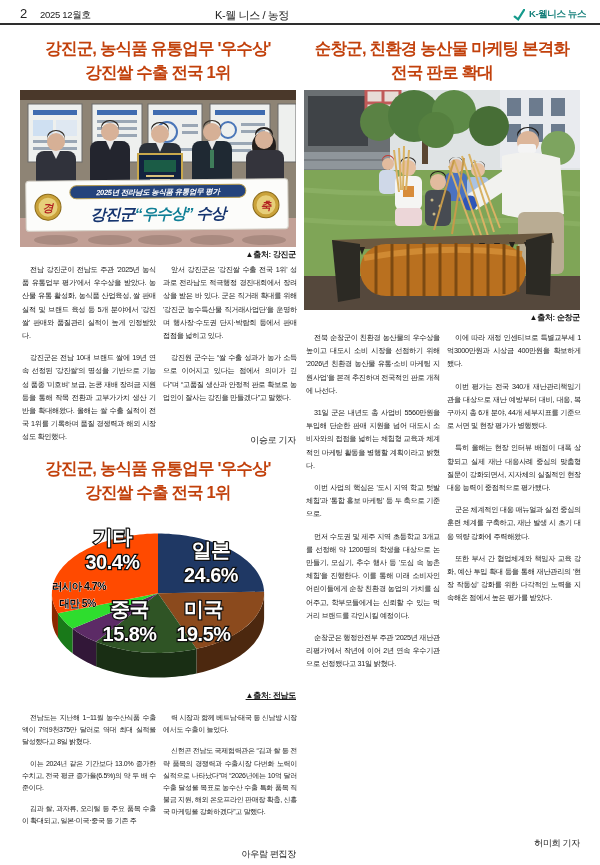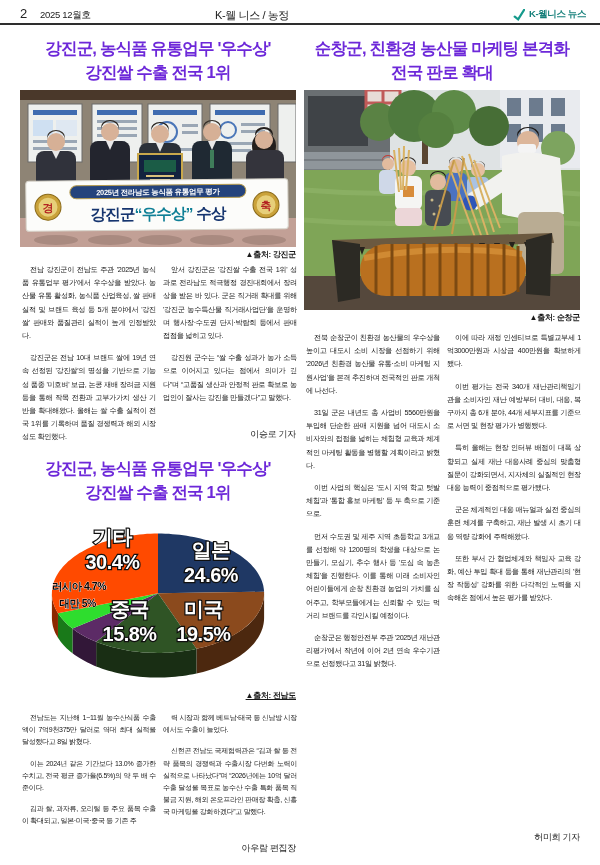--- a/index.html
+++ b/index.html
@@ -7,30 +7,30 @@
        font-family:"Liberation Sans","DejaVu Sans",sans-serif;color:#111;}
   .abs{position:absolute;}
   
   .header{position:absolute;top:3px;left:0;width:600px;height:20px;border-bottom:2.5px solid #2e2e2e;}
   .pagenum{position:absolute;left:20px;top:3px;font-size:13px;color:#222;}
   .issue{position:absolute;left:40px;top:6px;font-size:9.5px;color:#222;letter-spacing:-0.3px;}
   .section-title{position:absolute;left:0;top:5px;width:504px;text-align:center;font-size:11px;color:#1a1a1a;letter-spacing:-0.4px;}
   .brand{position:absolute;right:14px;top:5px;font-size:9.5px;font-weight:bold;color:#157f7a;letter-spacing:-0.4px;display:flex;align-items:center;gap:4px;}
   
   .headline{position:absolute;width:276px;text-align:center;font-size:16.5px;line-height:23.5px;
-            font-weight:600;color:#6d28d9;letter-spacing:-0.8px;}
-  
-  .photo{position:absolute;overflow:hidden;background:#c2410c;}
+            font-weight:600;color:#c2410c;letter-spacing:-0.8px;}
+  
+  .photo{position:absolute;overflow:hidden;background:#c2410c;font-style:italic;}
   .caption{position:absolute;width:276px;text-align:right;font-size:8px;font-weight:700;color:#1a1a1a;letter-spacing:-0.3px;}
   
   .bodycol{position:absolute;width:134px;font-size:7.2px;line-height:13.2px;text-align:justify;
            color:#151515;letter-spacing:-0.3px;overflow:hidden;}
   .bodycol.small{font-size:7px;line-height:12.2px;}
   .para{margin:0 0 9px 0;text-indent:8px;}
-  .byline{position:absolute;width:276px;text-align:right;font-size:9px;color:#1c1c1c;letter-spacing:-0.3px;}
+  .byline{position:absolute;width:276px;text-align:right;font-size:9px;color:#1c1c1c;letter-spacing:-0.3px;margin-top:6px;}
   
   .pie-big{font-weight:bold;fill:#ffffff;stroke:#101010;stroke-width:2.6px;paint-order:stroke;letter-spacing:-0.5px;}
   .pie-small{font-weight:bold;fill:#050505;stroke:#ffffff;stroke-width:0.7px;paint-order:stroke;letter-spacing:-0.5px;}
   svg{display:block;}
 </style>
 </head>
 <body>
 
 <div class="header">
   <span class="pagenum">2</span>
@@ -327,18 +327,18 @@
 
 <div class="bodycol" style="left:306px;top:331px;height:470px;">
     <p class="para">전북 순창군이 친환경 농산물의 우수상을 높이고 대도시 소비 시장을 선점하기 위해 '2026년 친환경 농산물 유통·소비 마케팅 지원사업'을 본격 추진하며 전국적인 판로 개척에 나선다.</p>
     <p class="para">31일 군은 내년도 총 사업비 5560만원을 투입해 단순한 판매 지원을 넘어 대도시 소비자와의 접점을 넓히는 체험형 교육과 체계적인 마케팅 활동을 병행할 계획이라고 밝혔다.</p>
     <p class="para">이번 사업의 핵심은 '도시 지역 학교 텃밭체험'과 '통합 홍보 마케팅' 등 두 축으로 기준으로.</p>
     <p class="para">먼저 수도권 및 제주 지역 초등학교 3개교를 선정해 약 1200명의 학생을 대상으로 논 만들기, 모심기, 추수 행사 등 '도심 속 농촌 체험'을 진행한다. 이를 통해 미래 소비자인 어린이들에게 순창 친환경 농업의 가치를 심어주고, 학부모들에게는 신뢰할 수 있는 먹거리 브랜드를 각인시킬 예정이다.</p>
     <p class="para">순창군은 행정안전부 주관 '2025년 재난관리평가'에서 작년에 이어 2년 연속 우수기관으로 선정됐다고 31일 밝혔다.</p>
   </div>
 <div class="bodycol" style="left:447px;top:331px;height:470px;">
     <p class="para">이에 따라 재정 인센티브로 특별교부세 1억3000만원과 시상금 400만원을 확보하게 됐다.</p>
-    <p class="para">이번 평가는 전국 340개 재난관리책임기관을 소비자인 재난 예방부터 대비, 대응, 복구까지 총 6개 분야, 44개 세부지표를 기준으로 서면 및 현장 평가가 병행됐다.</p>
+    <p class="para">이번 평가는 전국 340개 재난관리책임기관을 대상으로 재난 예방부터 대비, 대응, 복구까지 총 6개 분야, 44개 세부지표를 기준으로 서면 및 현장 평가가 병행됐다.</p>
     <p class="para">특히 올해는 현장 인터뷰 배점이 대폭 상향되고 실제 재난 대응사례 중심의 맞춤형 질문이 강화되면서, 지자체의 실질적인 현장 대응 능력이 중점적으로 평가됐다.</p>
     <p class="para">군은 체계적인 대응 매뉴얼과 실전 중심의 훈련 체계를 구축하고, 재난 발생 시 초기 대응 역량 강화에 주력해왔다.</p>
     <p class="para">또한 부서 간 협업체계와 책임자 교육 강화, 예산 투입 확대 등을 통해 재난관리의 '현장 작동성' 강화를 위한 다각적인 노력을 지속해온 점에서 높은 평가를 받았다.</p>
   </div>
 <div class="byline" style="left:304px;top:831px;padding-right:10px;">허미희 기자</div>
 
 </body></html>

